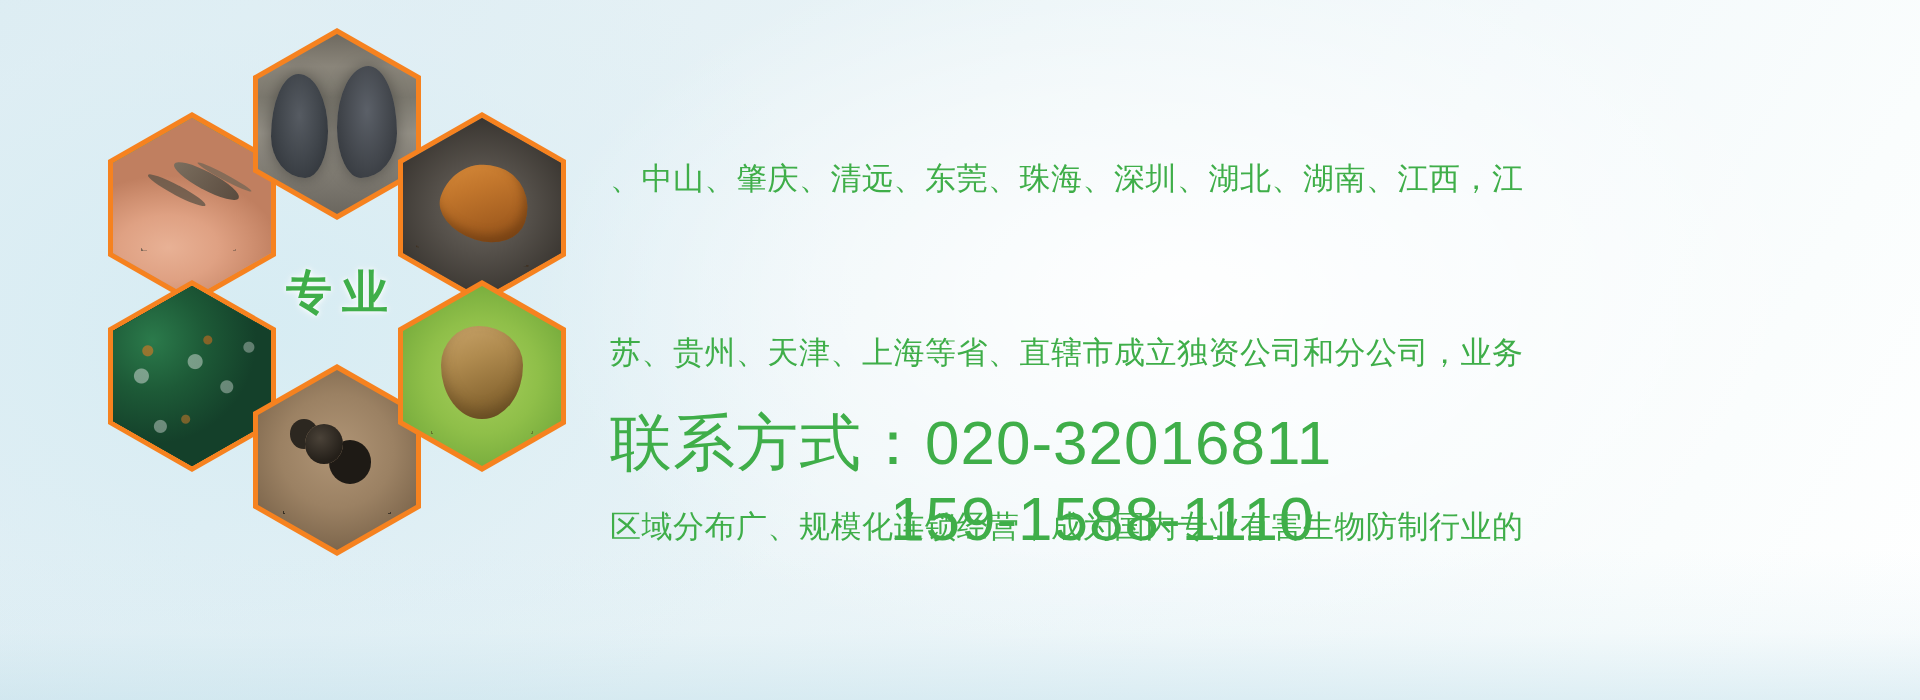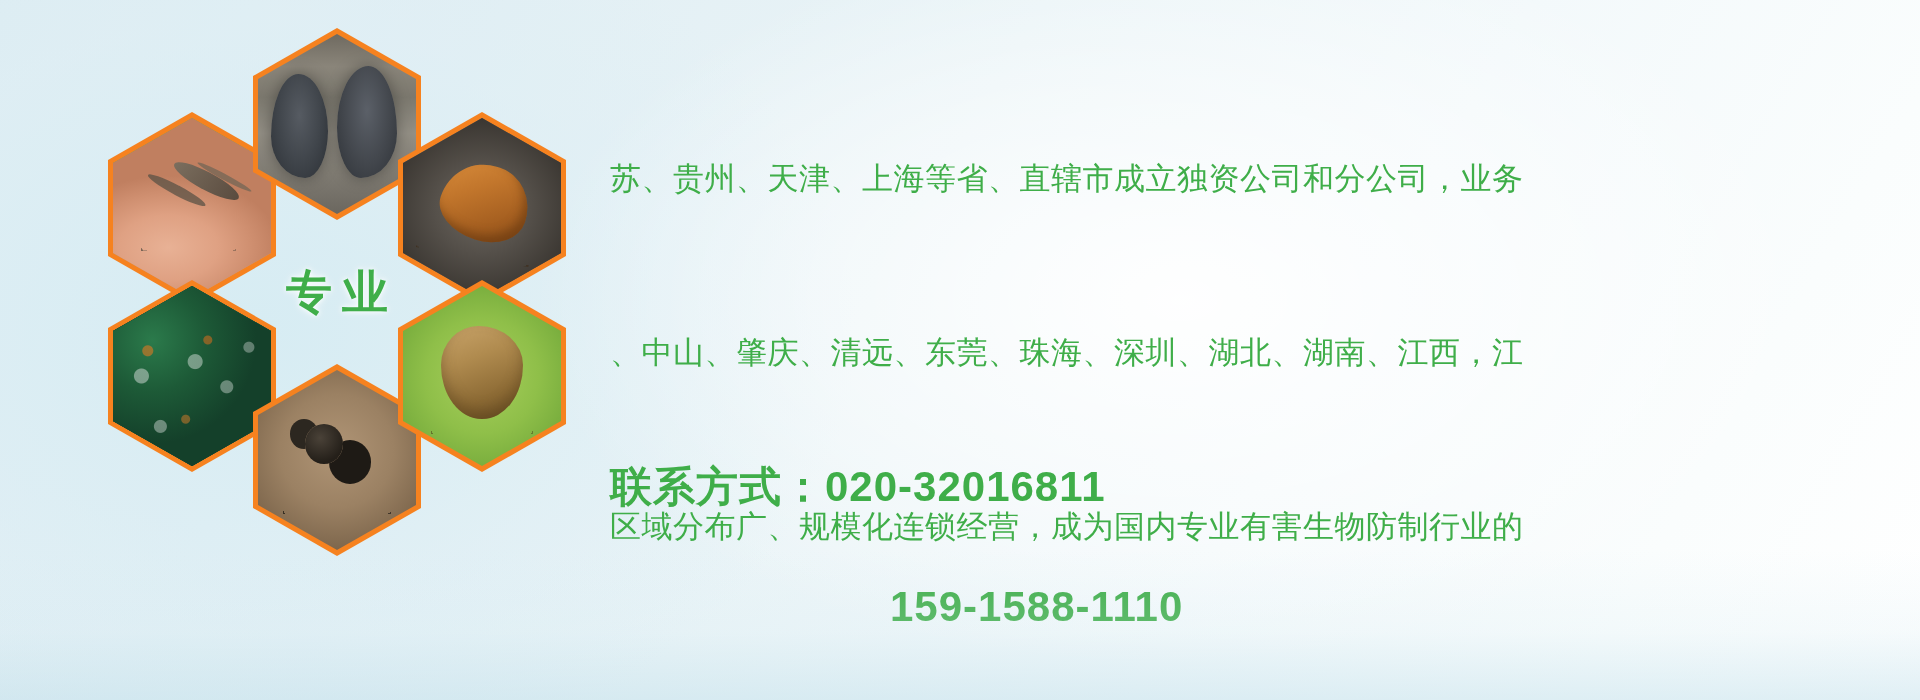--- a/index.html
+++ b/index.html
@@ -219,26 +219,25 @@
   .intro .line { display: block; }
   .intro .line.first { text-indent: 68px; }
 
   .contact {
     position: absolute;
     left: 610px; top: 405px;
     width: 1300px;
     color: #3fae49;
   }
   .contact-line {
-    font-size: 42px;
-    font-weight: bold;
+    font-size: 62px;
+    font-weight: normal;
     line-height: 76px;
     letter-spacing: 1px;
     white-space: pre;
-    margin-top: 44px;
   }
   .contact-line.second { padding-left: 280px; }
 </style>
 </head>
 <body>
 
 <div id="banner">
 
   <div class="comb">
 
@@ -279,22 +278,22 @@
     </div>
 
     <div class="hex-label">
       <span>专业</span>
     </div>
 
   </div>
 
   <div class="copy">
     <div class="intro">
+      <span class="line">、中山、肇庆、清远、东莞、珠海、深圳、湖北、湖南、江西，江</span>
       <span class="line">苏、贵州、天津、上海等省、直辖市成立独资公司和分公司，业务</span>
-      <span class="line">、中山、肇庆、清远、东莞、珠海、深圳、湖北、湖南、江西，江</span>
       <span class="line">区域分布广、规模化连锁经营，成为国内专业有害生物防制行业的</span>
       
     </div>
   </div>
 
   <div class="contact">
     <div class="contact-line">联系方式：020-32016811</div>
     <div class="contact-line second">159-1588-1110</div>
   </div>
 

